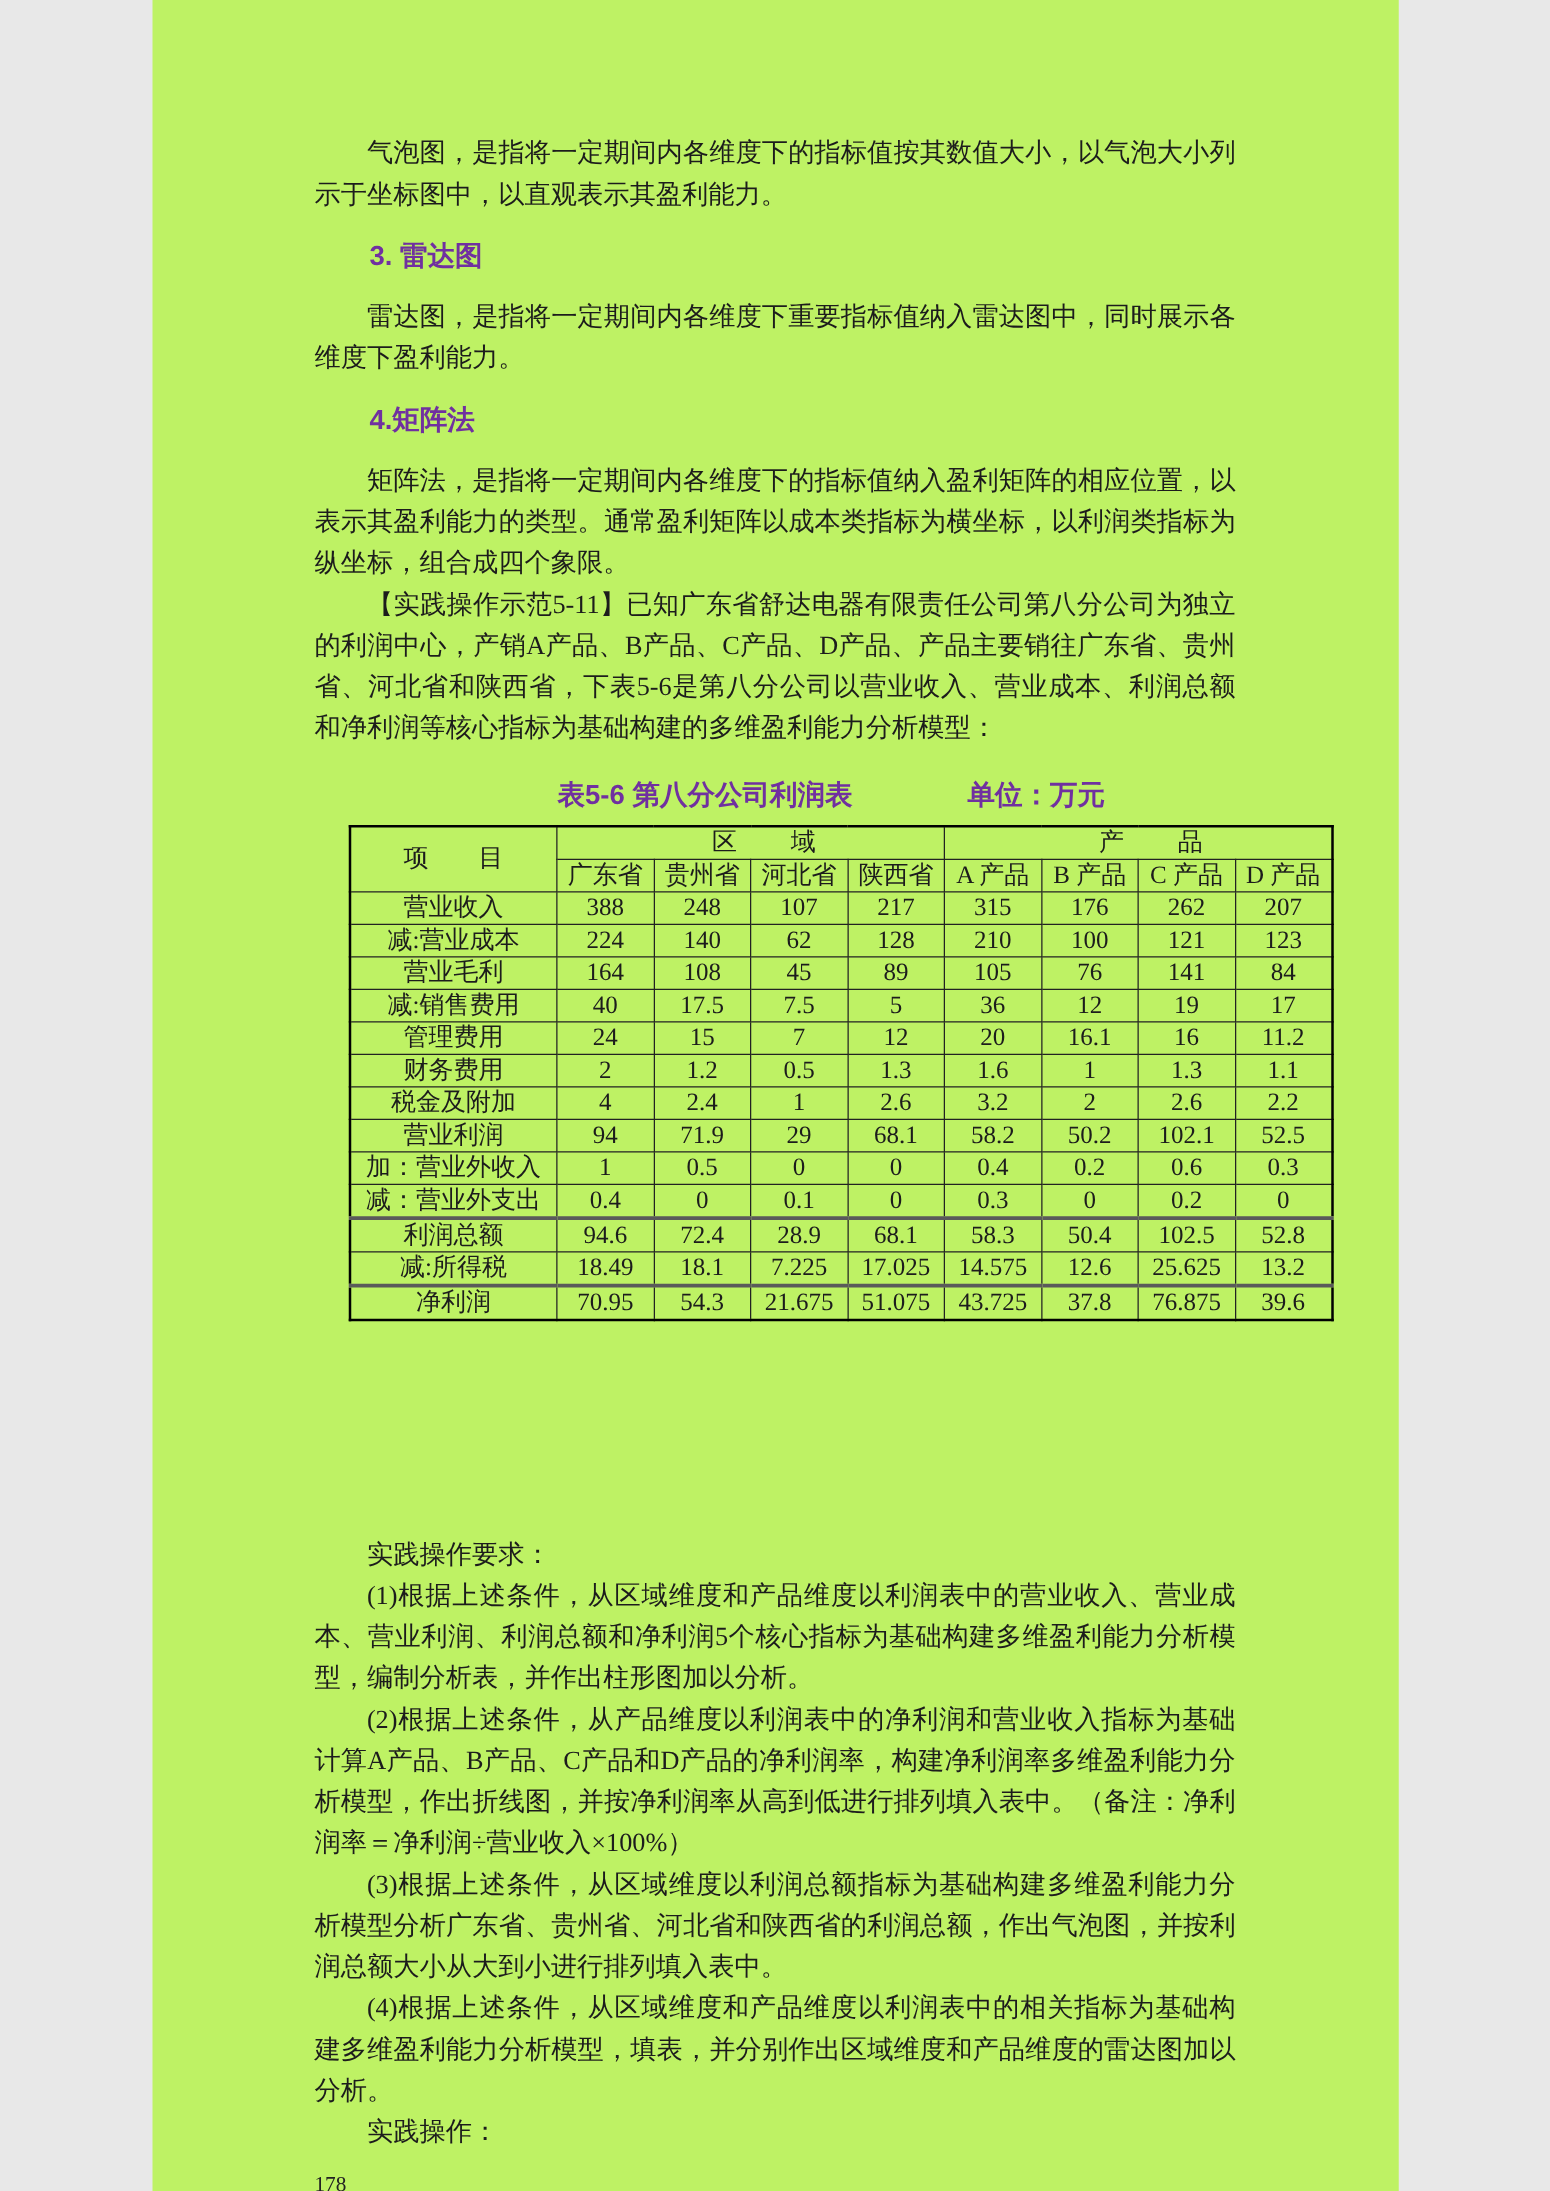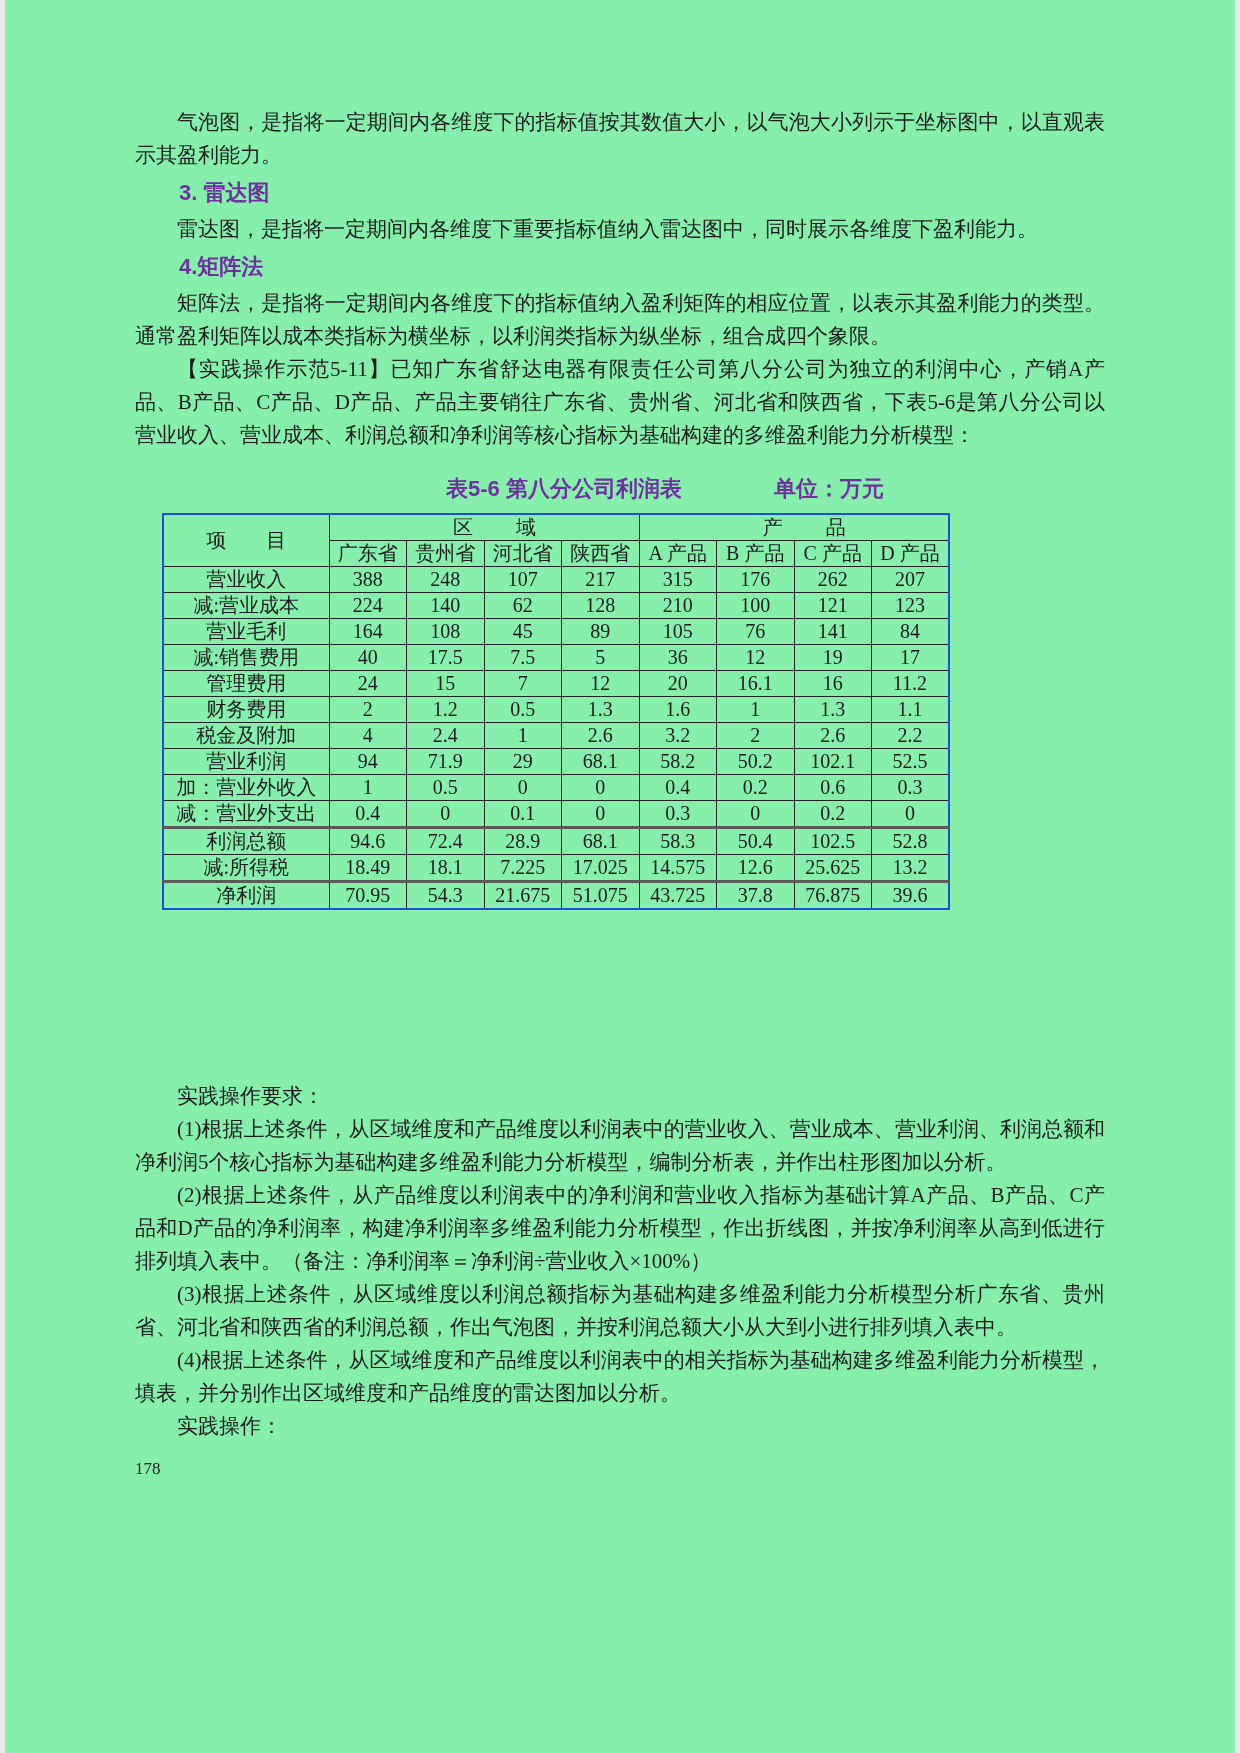--- a/index.html
+++ b/index.html
@@ -1,35 +1,35 @@
 <!DOCTYPE html>
 <html><head>
 <meta charset="utf-8">
 <style>
   html,body { margin:0; padding:0; background:#e8e8e8; }
   .page {
     position: relative;
-    width: 1230px;
+    width: 997px;
     height: 1753px;
     margin: 0 auto;
-    background: #86efac;
+    background: #bef264;
     box-sizing: border-box;
     padding: 106px 130px 0 130px;
     font-family: "Liberation Serif", "DejaVu Serif", serif;
     font-size: 21px;
     line-height: 33px;
     color: #1c1c1c;
   }
   p.body-para {
     margin: 0;
     text-indent: 2em;
     text-align: justify;
   }
   .sub-heading {
-    margin: 4px 0;
+    margin: 16px 0;
     padding-left: 2em;
     font-family: "Liberation Sans", "DejaVu Sans", sans-serif;
     font-weight: bold;
     font-size: 22px;
     line-height: 33px;
     color: #7030A0;
   }
   .table-title-row {
     display: flex;
     justify-content: center;
@@ -40,21 +40,21 @@
     font-weight: bold;
     font-size: 22px;
     line-height: 33px;
     color: #7030A0;
   }
   table.profit-table {
     width: 788px;
     margin-left: 27px;
     border-collapse: collapse;
     table-layout: fixed;
-    border: 2px solid #1d4ed8;
+    border: 2px solid #000000;
     font-size: 20px;
   }
   table.profit-table td {
     border: 1px solid #222;
     height: 25px;
     line-height: 25px;
     padding: 0 2px;
     text-align: center;
     vertical-align: middle;
     overflow: hidden;

